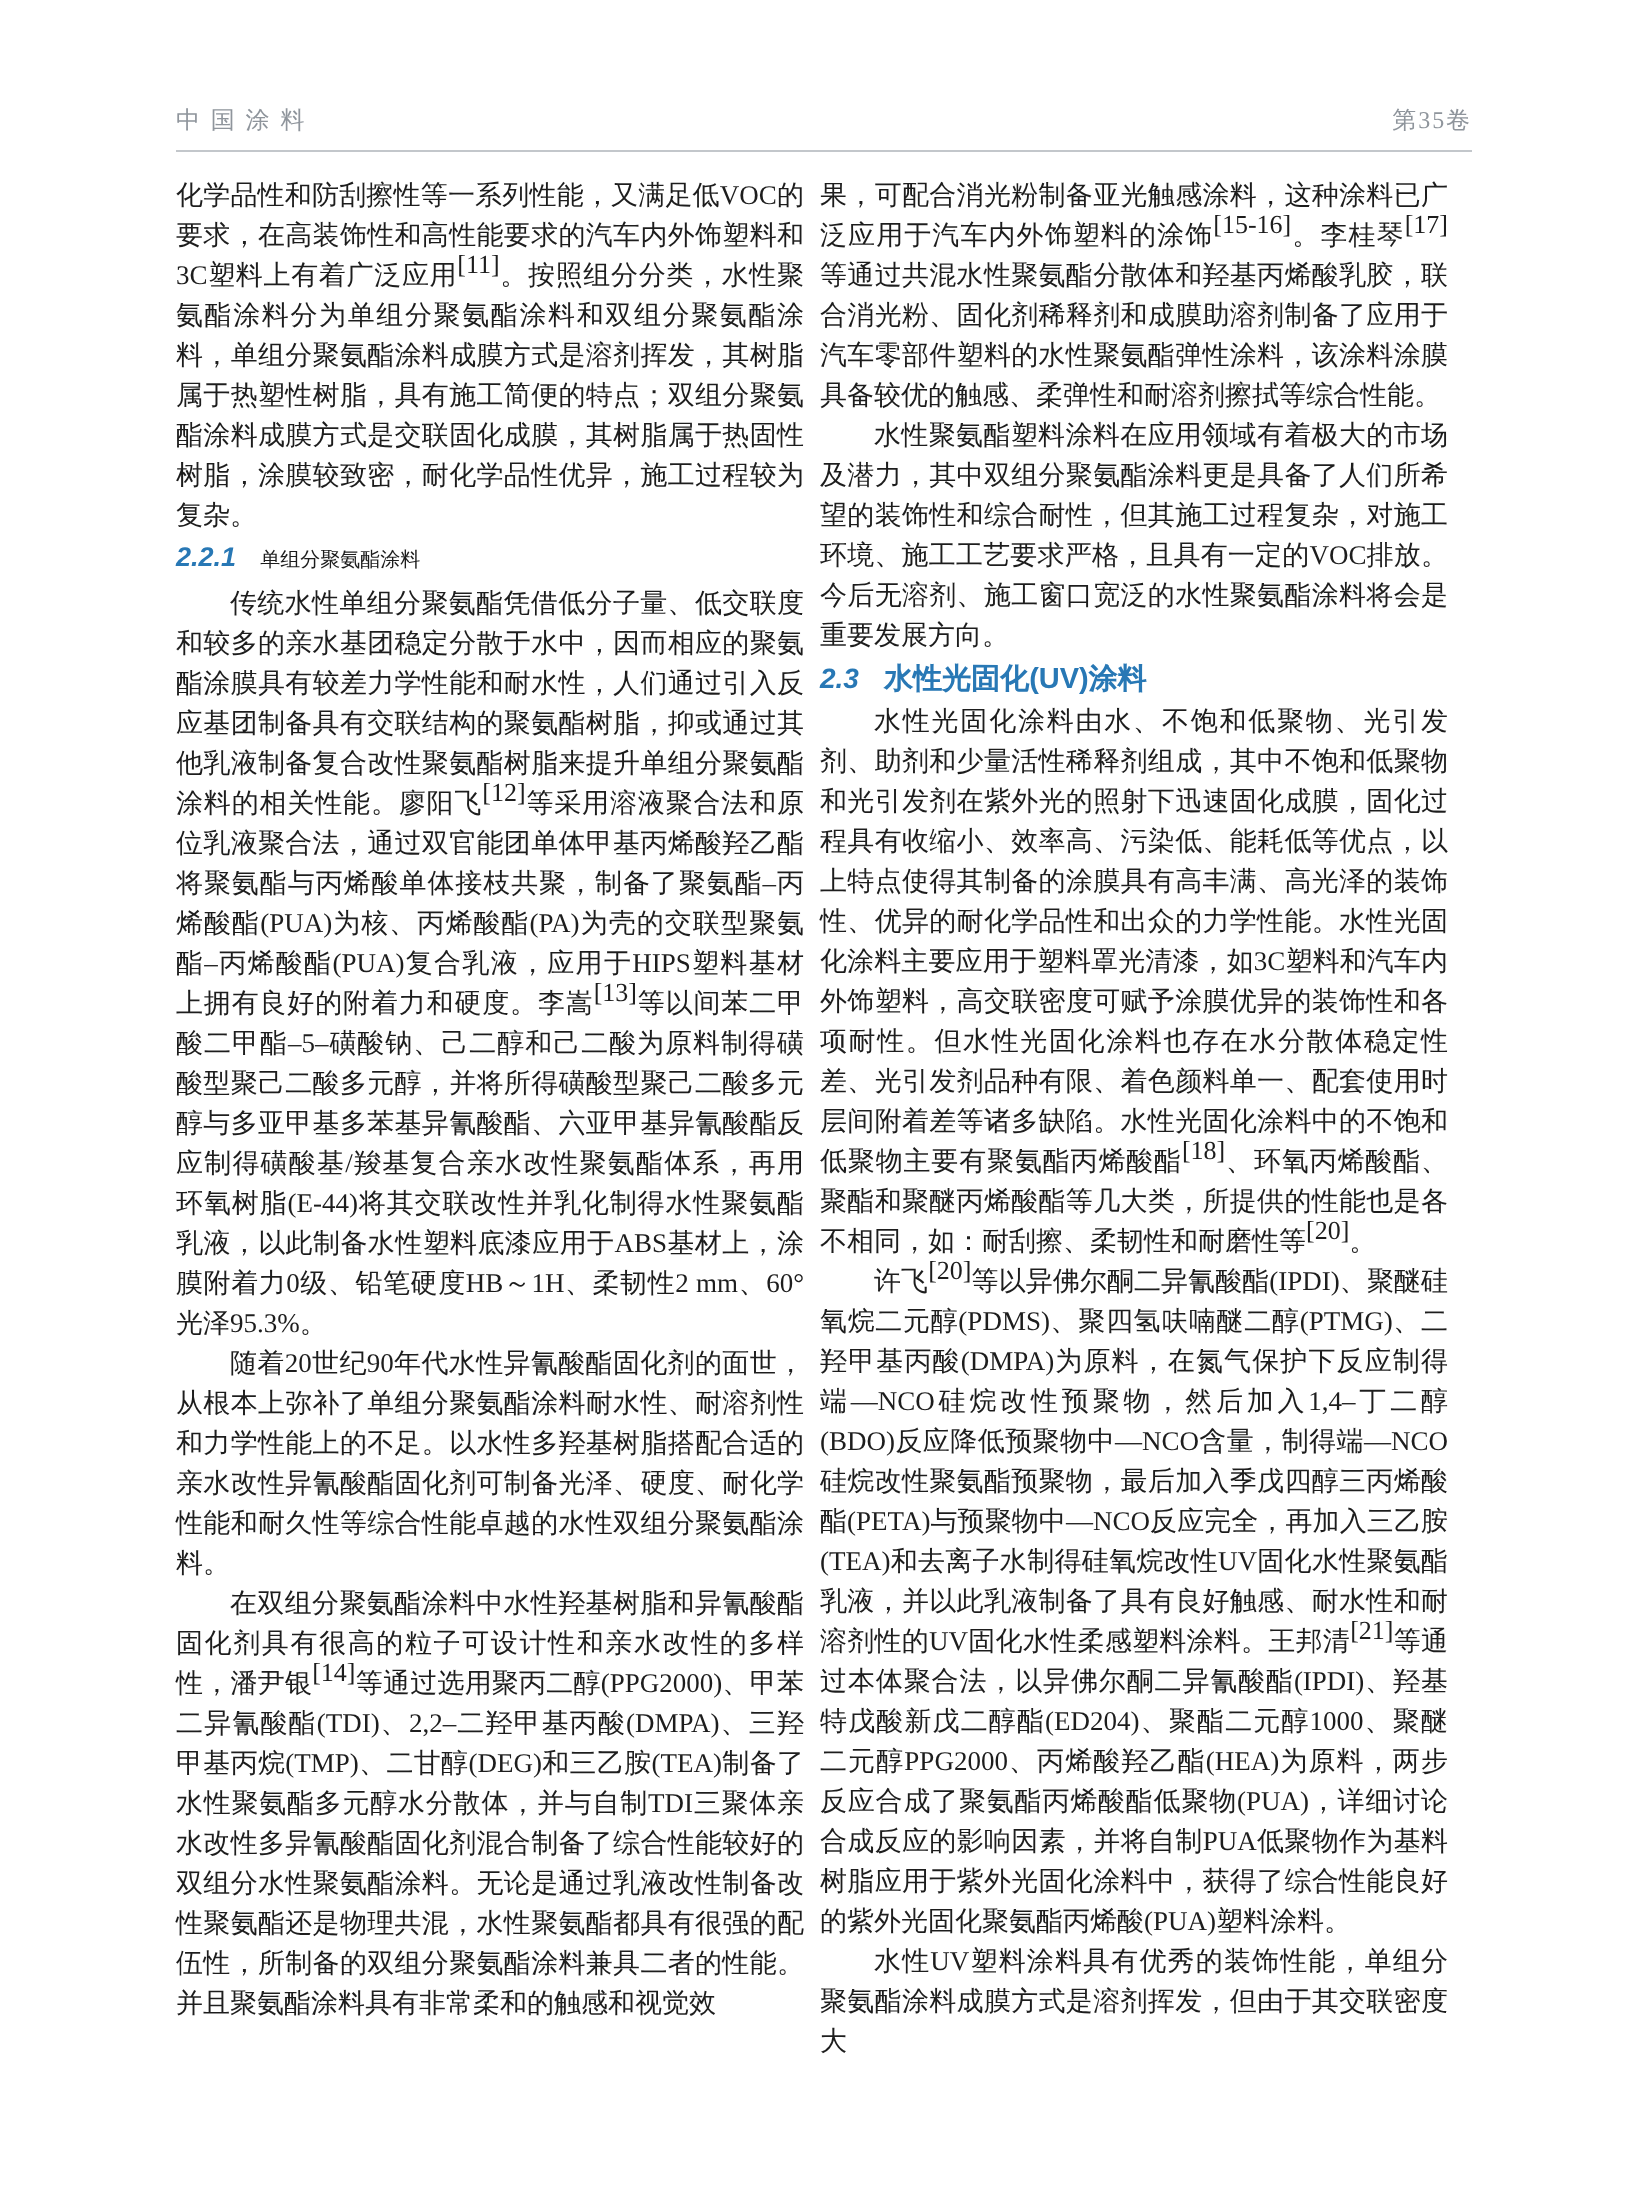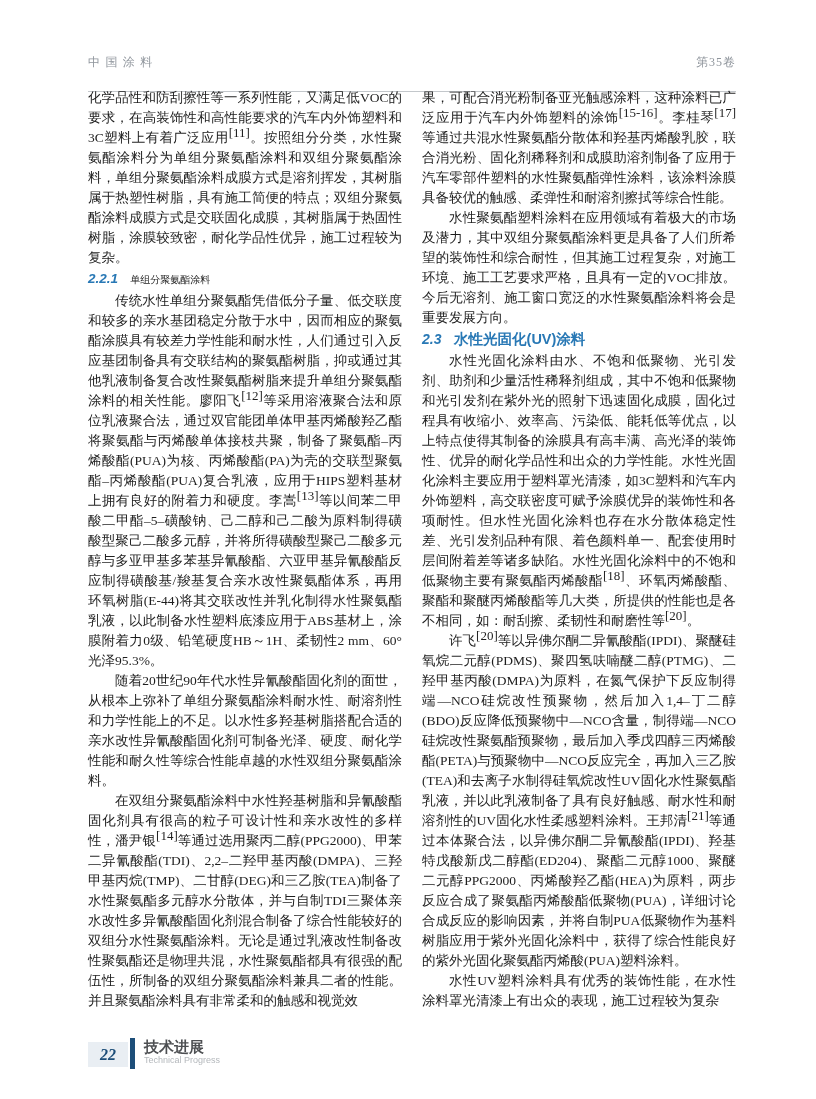--- a/index.html
+++ b/index.html
@@ -3,31 +3,31 @@
 <meta charset="utf-8">
 <style>
   html,body { margin:0; padding:0; background:#ffffff; }
   .page {
     position:relative; width:816px; height:1099px; background:#ffffff;
     font-family:"Liberation Serif", serif; overflow:hidden;
   }
   
   .page-header {
     position:absolute; left:88px; top:50px; width:648px; height:21px;
-    display:flex; justify-content:space-between; align-items:flex-end;
+    display:flex; justify-content:space-between; align-items:center;
     color:#8f959c; font-size:12px;
-    border-bottom:1px solid #c3c7cb; padding-bottom:20px;
+    border-bottom:1px solid #c3c7cb; padding-bottom:4px;
     font-family:"Liberation Serif", serif;
   }
   .journal-title { letter-spacing:0.45em; }
   .volume-label { letter-spacing:0.08em; }
   
   .columns {
     position:absolute; left:88px; top:88px; width:648px;
-    display:flex; gap:20px;
+    display:flex; gap:8px;
   }
   .col {
     width:314px; font-size:13.5px; line-height:20px;
     text-align:justify; color:#1d1d1d;
   }
   .col p { margin:0; }
   .col p.indent { text-indent:2em; }
   sup.cite { font-size:13px; line-height:0; vertical-align:super; letter-spacing:0; }
   
   .h2, .h3 { line-height:22px; margin:0; text-align:left; }
@@ -82,26 +82,18 @@
         <p class="indent">传统水性单组分聚氨酯凭借低分子量、低交联度和较多的亲水基团稳定分散于水中，因而相应的聚氨酯涂膜具有较差力学性能和耐水性，人们通过引入反应基团制备具有交联结构的聚氨酯树脂，抑或通过其他乳液制备复合改性聚氨酯树脂来提升单组分聚氨酯涂料的相关性能。廖阳飞<sup class="cite">[12]</sup>等采用溶液聚合法和原位乳液聚合法，通过双官能团单体甲基丙烯酸羟乙酯将聚氨酯与丙烯酸单体接枝共聚，制备了聚氨酯–丙烯酸酯(PUA)为核、丙烯酸酯(PA)为壳的交联型聚氨酯–丙烯酸酯(PUA)复合乳液，应用于HIPS塑料基材上拥有良好的附着力和硬度。李嵩<sup class="cite">[13]</sup>等以间苯二甲酸二甲酯–5–磺酸钠、己二醇和己二酸为原料制得磺酸型聚己二酸多元醇，并将所得磺酸型聚己二酸多元醇与多亚甲基多苯基异氰酸酯、六亚甲基异氰酸酯反应制得磺酸基/羧基复合亲水改性聚氨酯体系，再用环氧树脂(E-44)将其交联改性并乳化制得水性聚氨酯乳液，以此制备水性塑料底漆应用于ABS基材上，涂膜附着力0级、铅笔硬度HB～1H、柔韧性2 mm、60°光泽95.3%。</p>
         <p class="indent">随着20世纪90年代水性异氰酸酯固化剂的面世，从根本上弥补了单组分聚氨酯涂料耐水性、耐溶剂性和力学性能上的不足。以水性多羟基树脂搭配合适的亲水改性异氰酸酯固化剂可制备光泽、硬度、耐化学性能和耐久性等综合性能卓越的水性双组分聚氨酯涂料。</p>
         <p class="indent">在双组分聚氨酯涂料中水性羟基树脂和异氰酸酯固化剂具有很高的粒子可设计性和亲水改性的多样性，潘尹银<sup class="cite">[14]</sup>等通过选用聚丙二醇(PPG2000)、甲苯二异氰酸酯(TDI)、2,2–二羟甲基丙酸(DMPA)、三羟甲基丙烷(TMP)、二甘醇(DEG)和三乙胺(TEA)制备了水性聚氨酯多元醇水分散体，并与自制TDI三聚体亲水改性多异氰酸酯固化剂混合制备了综合性能较好的双组分水性聚氨酯涂料。无论是通过乳液改性制备改性聚氨酯还是物理共混，水性聚氨酯都具有很强的配伍性，所制备的双组分聚氨酯涂料兼具二者的性能。并且聚氨酯涂料具有非常柔和的触感和视觉效</p>
       </div>
     <div class="col">
         <p>果，可配合消光粉制备亚光触感涂料，这种涂料已广泛应用于汽车内外饰塑料的涂饰<sup class="cite">[15-16]</sup>。李桂琴<sup class="cite">[17]</sup>等通过共混水性聚氨酯分散体和羟基丙烯酸乳胶，联合消光粉、固化剂稀释剂和成膜助溶剂制备了应用于汽车零部件塑料的水性聚氨酯弹性涂料，该涂料涂膜具备较优的触感、柔弹性和耐溶剂擦拭等综合性能。</p>
         <p class="indent">水性聚氨酯塑料涂料在应用领域有着极大的市场及潜力，其中双组分聚氨酯涂料更是具备了人们所希望的装饰性和综合耐性，但其施工过程复杂，对施工环境、施工工艺要求严格，且具有一定的VOC排放。今后无溶剂、施工窗口宽泛的水性聚氨酯涂料将会是重要发展方向。</p>
         <div class="h2"><span class="hnum">2.3</span><span class="htitle">水性光固化(UV)涂料</span></div>
         <p class="indent">水性光固化涂料由水、不饱和低聚物、光引发剂、助剂和少量活性稀释剂组成，其中不饱和低聚物和光引发剂在紫外光的照射下迅速固化成膜，固化过程具有收缩小、效率高、污染低、能耗低等优点，以上特点使得其制备的涂膜具有高丰满、高光泽的装饰性、优异的耐化学品性和出众的力学性能。水性光固化涂料主要应用于塑料罩光清漆，如3C塑料和汽车内外饰塑料，高交联密度可赋予涂膜优异的装饰性和各项耐性。但水性光固化涂料也存在水分散体稳定性差、光引发剂品种有限、着色颜料单一、配套使用时层间附着差等诸多缺陷。水性光固化涂料中的不饱和低聚物主要有聚氨酯丙烯酸酯<sup class="cite">[18]</sup>、环氧丙烯酸酯、聚酯和聚醚丙烯酸酯等几大类，所提供的性能也是各不相同，如：耐刮擦、柔韧性和耐磨性等<sup class="cite">[20]</sup>。</p>
         <p class="indent">许飞<sup class="cite">[20]</sup>等以异佛尔酮二异氰酸酯(IPDI)、聚醚硅氧烷二元醇(PDMS)、聚四氢呋喃醚二醇(PTMG)、二羟甲基丙酸(DMPA)为原料，在氮气保护下反应制得端—NCO硅烷改性预聚物，然后加入1,4–丁二醇(BDO)反应降低预聚物中—NCO含量，制得端—NCO硅烷改性聚氨酯预聚物，最后加入季戊四醇三丙烯酸酯(PETA)与预聚物中—NCO反应完全，再加入三乙胺(TEA)和去离子水制得硅氧烷改性UV固化水性聚氨酯乳液，并以此乳液制备了具有良好触感、耐水性和耐溶剂性的UV固化水性柔感塑料涂料。王邦清<sup class="cite">[21]</sup>等通过本体聚合法，以异佛尔酮二异氰酸酯(IPDI)、羟基特戊酸新戊二醇酯(ED204)、聚酯二元醇1000、聚醚二元醇PPG2000、丙烯酸羟乙酯(HEA)为原料，两步反应合成了聚氨酯丙烯酸酯低聚物(PUA)，详细讨论合成反应的影响因素，并将自制PUA低聚物作为基料树脂应用于紫外光固化涂料中，获得了综合性能良好的紫外光固化聚氨酯丙烯酸(PUA)塑料涂料。</p>
-        <p class="indent">水性UV塑料涂料具有优秀的装饰性能，在水性涂料罩光清漆上有出众的表现，施工过程较为复杂</p>
+        <p class="indent">水性UV塑料涂料具有优秀的装饰性能，单组分聚氨酯涂料成膜方式是溶剂挥发，但由于其交联密度大</p>
       </div>
   </div>
 
-  <div class="page-footer">
-    <span class="pagenum">22</span>
-    <span class="footer-bar"></span>
-    <span>
-      <div class="sec-cn">技术进展</div>
-      <div class="sec-en">Technical Progress</div>
-    </span>
-  </div>
 
 </div>
 
 </body></html>

